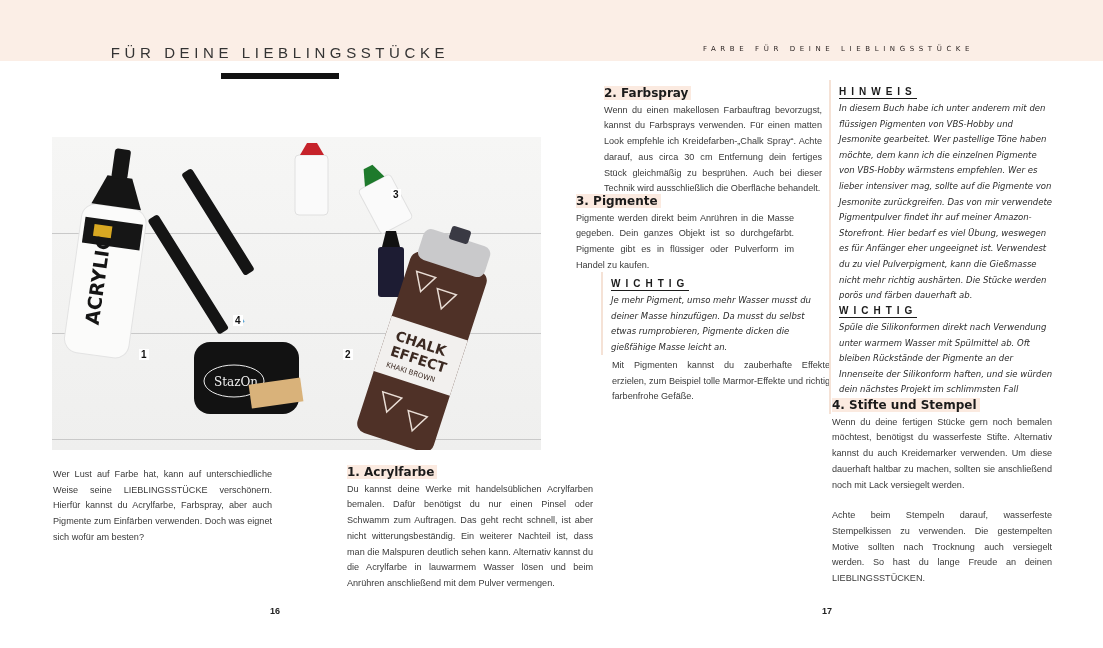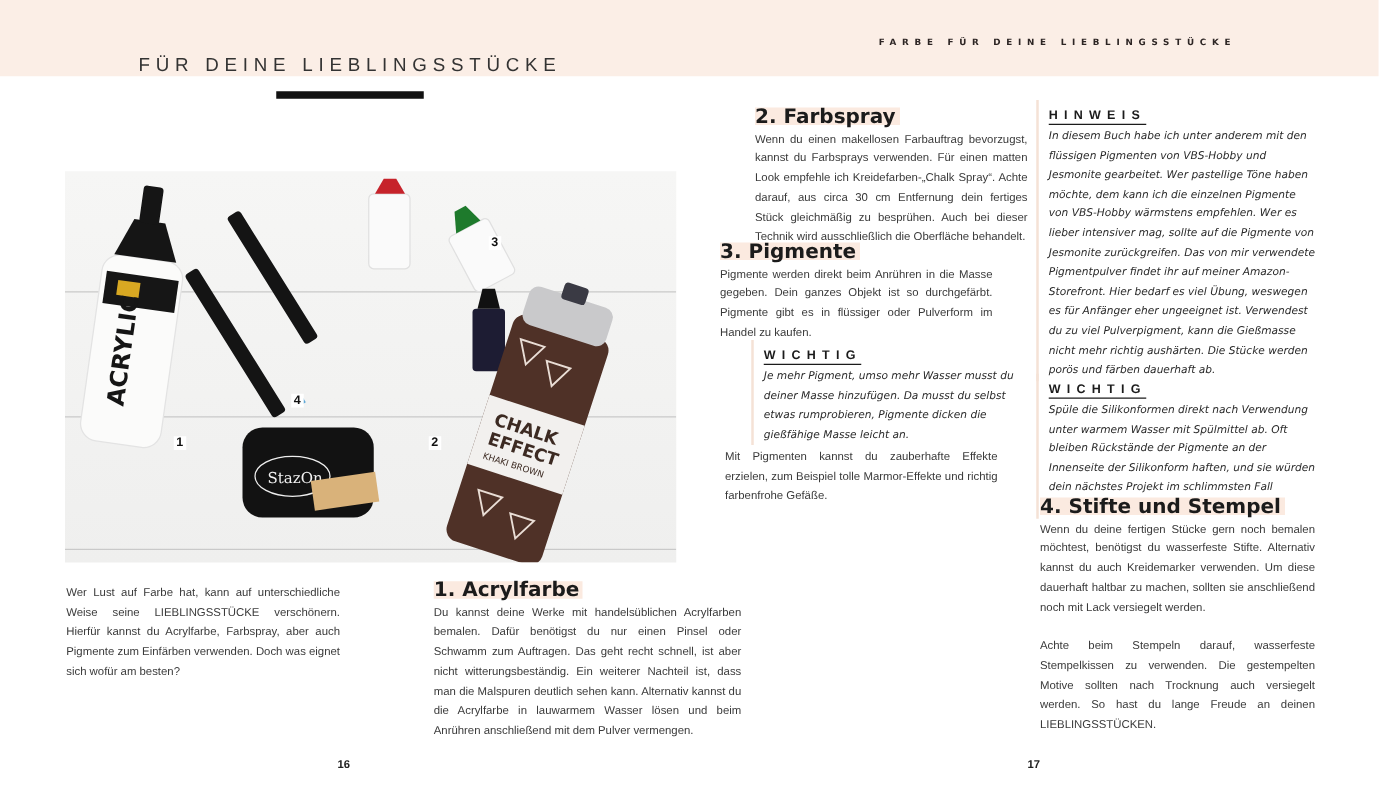--- a/index.html
+++ b/index.html
@@ -1,33 +1,33 @@
 <!DOCTYPE html>
 <html><head>
 <meta charset="utf-8">
 <style>
   * { box-sizing: border-box; margin: 0; padding: 0; }
   html, body { width: 1103px; height: 648px; background: #ffffff; overflow: hidden; }
   body { position: relative; font-family: "DejaVu Sans", sans-serif; color: #2a2a2a; }
 
   .top-band { position: absolute; left: 0; top: 0; width: 1103px; height: 61px; background: #fbeee6; }
-  .running-head { position: absolute; left: 703px; top: 30px; font-size: 7px; font-weight: bold; letter-spacing: 4.6px; color: #2d2524; white-space: nowrap; }
+  .running-head { position: absolute; left: 703px; top: 45px; font-size: 7px; font-weight: normal; letter-spacing: 4.6px; color: #2d2524; white-space: nowrap; }
 
   .title-block { position: absolute; left: 100px; top: 44px; width: 360px; text-align: center; }
   .main-title { font-family: "DejaVu Sans", sans-serif; font-weight: bold; font-size: 31px; letter-spacing: 5px; color: #111; line-height: 36px; }
   .sub-title { font-family: "Liberation Sans", sans-serif; font-size: 15px; letter-spacing: 4.6px; color: #333; line-height: 18px; margin-top: 0; }
   .title-rule { width: 118px; height: 6px; background: #111; margin: 11px auto 0 auto; }
 
   .photo { position: absolute; left: 52px; top: 137px; width: 489px; height: 313px; background: linear-gradient(180deg, #f6f6f5 0%, #efefee 100%); overflow: hidden; }
   .plank-line { position: absolute; left: 0; width: 100%; height: 1px; background: #c9c9c9; }
 
   .num-badge { position: absolute; font-family: "Liberation Sans", sans-serif; font-weight: bold; font-size: 10px; color: #111; background: #fff; padding: 0 2px; }
 
   .body-text { position: absolute; font-family: "Liberation Sans", sans-serif; font-size: 9.1px; line-height: 15.7px; color: #3a3a3a; text-align: justify; hyphens: manual; }
-  .section-heading { display: inline-block; font-family: "DejaVu Sans", sans-serif; font-weight: bold; font-size: 16px; color: #1b1b1b; background: #fbeae0; padding: 0 3px 0 0; line-height: 14px; }
+  .section-heading { display: inline-block; font-family: "DejaVu Sans", sans-serif; font-weight: bold; font-size: 12px; color: #1b1b1b; background: #fbeae0; padding: 0 3px 0 0; line-height: 14px; }
 
   .callout { position: absolute; border-left: 2px solid #f5e2d6; padding-left: 8px; }
   .callout-label { display: inline-block; font-family: "Liberation Sans", sans-serif; font-weight: bold; font-size: 10px; letter-spacing: 5px; color: #1b1b1b; border-bottom: 1.5px solid #1b1b1b; line-height: 13px; margin-bottom: 2px; }
   .callout-text { font-family: "DejaVu Sans", sans-serif; font-style: italic; font-size: 8.5px; line-height: 15.6px; color: #2a2a2a; }
 
   .page-number { position: absolute; font-family: "Liberation Sans", sans-serif; font-size: 9px; font-weight: bold; color: #222; }
 </style>
 </head>
 <body>
 
@@ -114,21 +114,21 @@
 <div class="body-text" style="left:576px; top:194px; width:218px;">
   <div class="section-heading">3. Pigmente</div>
   <div>Pigmente werden direkt beim Anrühren in die Masse gegeben. Dein ganzes Objekt ist so durchgefärbt. Pigmente gibt es in flüssiger oder Pulverform im Handel zu kaufen.</div>
 </div>
 
 <div class="callout" style="left:601px; top:272px; width:221px;">
   <div class="callout-label">WICHTIG</div>
   <div class="callout-text">Je mehr Pigment, umso mehr Wasser musst du deiner Masse hinzufügen. Da musst du selbst etwas rumprobieren, Pigmente dicken die gießfähige Masse leicht an.</div>
 </div>
 
-<div class="body-text" style="left:580px; top:358px; width:218px;">Mit Pigmenten kannst du zauberhafte Effekte erzielen, zum Beispiel tolle Marmor-Effekte und richtig farbenfrohe Gefäße.</div>
+<div class="body-text" style="left:612px; top:358px; width:218px;">Mit Pigmenten kannst du zauberhafte Effekte erzielen, zum Beispiel tolle Marmor-Effekte und richtig farbenfrohe Gefäße.</div>
 
 <div class="callout" style="left:829px; top:80px; width:224px;">
   <div class="callout-label">HINWEIS</div>
   <div class="callout-text">In diesem Buch habe ich unter anderem mit den flüssigen Pigmenten von VBS-Hobby und Jesmonite gearbeitet. Wer pastellige Töne haben möchte, dem kann ich die einzelnen Pigmente von VBS-Hobby wärmstens empfehlen. Wer es lieber intensiver mag, sollte auf die Pigmente von Jesmonite zurückgreifen. Das von mir verwendete Pigmentpulver findet ihr auf meiner Amazon-Storefront. Hier bedarf es viel Übung, weswegen es für Anfänger eher ungeeignet ist. Verwendest du zu viel Pulverpigment, kann die Gießmasse nicht mehr richtig aushärten. Die Stücke werden porös und färben dauerhaft ab.</div>
 </div>
 
 <div class="callout" style="left:829px; top:299px; width:224px;">
   <div class="callout-label">WICHTIG</div>
   <div class="callout-text">Spüle die Silikonformen direkt nach Verwendung unter warmem Wasser mit Spülmittel ab. Oft bleiben Rückstände der Pigmente an der Innenseite der Silikonform haften, und sie würden dein nächstes Projekt im schlimmsten Fall verfärben.</div>
 </div>

